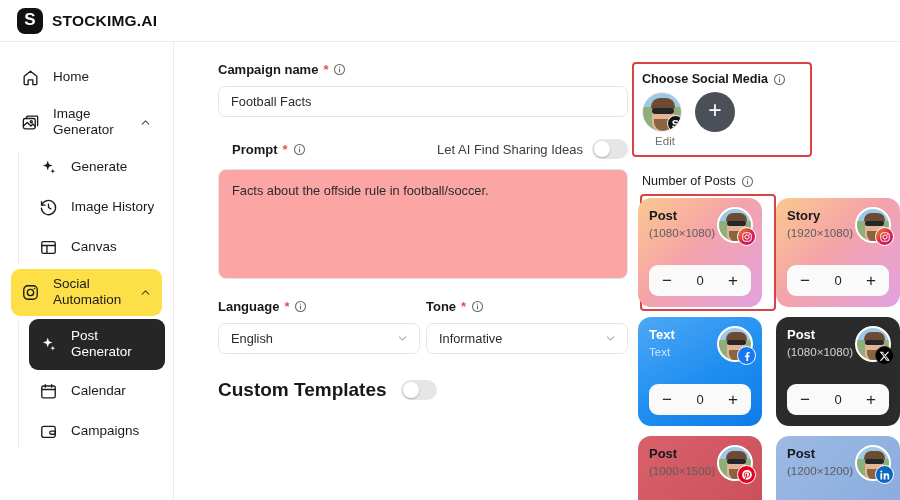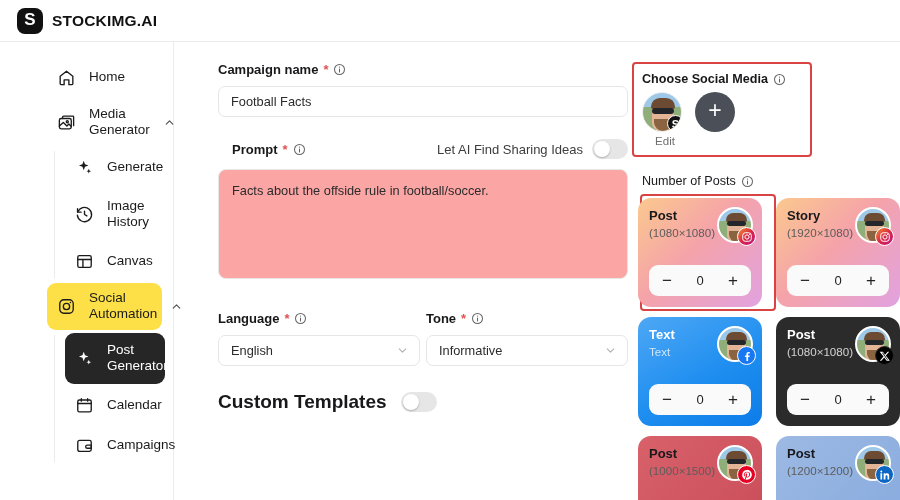--- a/index.html
+++ b/index.html
@@ -28,21 +28,21 @@
     letter-spacing: .2px; color: #111;
   }
   .header-rule {
     position: absolute; left: 0; top: 41px; width: 900px; height: 1px;
     background: #ececec;
   }
 
   
   .sidebar {
     position: absolute; left: 0; top: 42px; width: 174px; height: 458px;
-    background: #fff; border-right: 1px solid #ececec; padding-top: 17px; padding-left: 36px;
+    background: #fff; border-right: 1px solid #ececec; padding-top: 17px;
   }
   .nav-item {
     display: flex; align-items: center; gap: 13px;
     margin: 0 11px 3px 11px; padding: 9px 10px; border-radius: 9px;
     font-size: 13.5px; color: #1b1b1b; cursor: pointer;
     position: relative;
   }
   .nav-item.two-line { padding-top: 7px; padding-bottom: 7px; }
   .nav-item.group-open { background: #fde047; }
   .nav-item.active { background: #262626; color: #fff; }
@@ -226,21 +226,21 @@
 
     <div class="nav-item two-line">
       <span class="nav-icon">
         <svg viewBox="0 0 24 24" fill="none" stroke="#1b1b1b" stroke-width="1.7" stroke-linecap="round" stroke-linejoin="round">
             <rect x="3" y="7" width="15" height="13" rx="2.2"></rect>
             <path d="M7 7V5.5A1.5 1.5 0 0 1 8.5 4H20a1 1 0 0 1 1 1v11"></path>
             <path d="M3 16.5 8 12l4.5 4.5L15 14l3 3"></path>
             <circle cx="13" cy="11" r="1.3"></circle>
           </svg>
       </span>
-      <span class="nav-label">Media Generator</span>
+      <span class="nav-label">Image Generator</span>
       <svg class="chev" viewBox="0 0 24 24" fill="none" stroke="#1b1b1b" stroke-width="2.2" stroke-linecap="round" stroke-linejoin="round">
           <path d="m6 15 6-6 6 6"></path>
         </svg>
     </div>
 
     <div class="subnav">
       <div class="nav-item">
         <span class="nav-icon">
           <svg viewBox="0 0 24 24" fill="#1b1b1b">
               <path d="M11 3.5 12.6 8 17 9.6 12.6 11.2 11 15.6 9.4 11.2 5 9.6 9.4 8z"></path>
@@ -350,21 +350,21 @@
           <span class="soft-label">Let AI Find Sharing Ideas</span>
           <div class="toggle">
             <div class="knob"></div>
           </div>
         </div>
       </div>
       <div class="textarea" style="margin-top:10px;" placeholder="Describe your post">
         <span>Facts about the offside rule in football/soccer.</span>
       </div>
 
-      <div class="two-up" style="margin-top:32px;gap:6px;">
+      <div class="two-up" style="margin-top:20px;gap:6px;">
         <div>
           <div class="field-label">
             <span>Language</span>
             <span class="req">*</span>
             <span class="info-icon">
               <svg viewBox="0 0 24 24" fill="none" stroke="#4a4a4a" stroke-width="1.9">
                   <circle cx="12" cy="12" r="9.2"></circle>
                   <path d="M12 11v5.4" stroke-linecap="round"></path>
                   <circle cx="12" cy="7.6" r="1.1" fill="#4a4a4a" stroke="none"></circle>
                 </svg>

